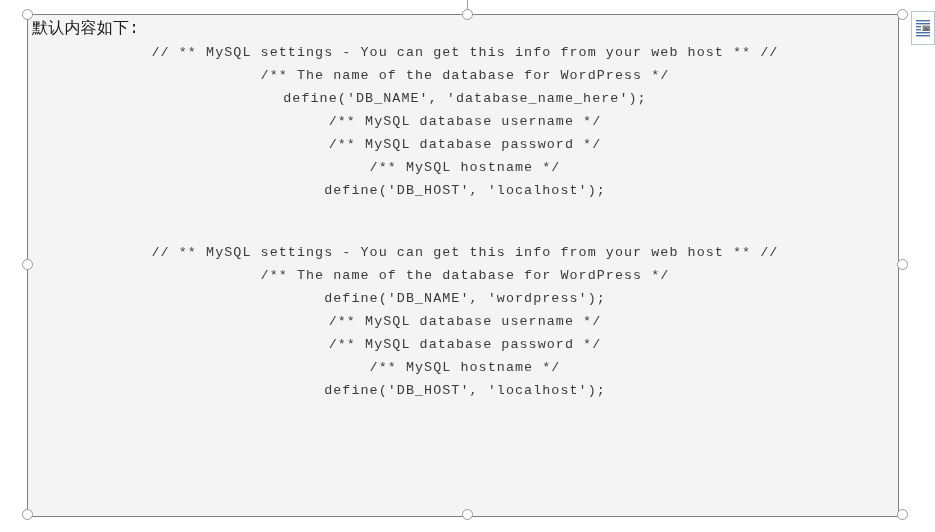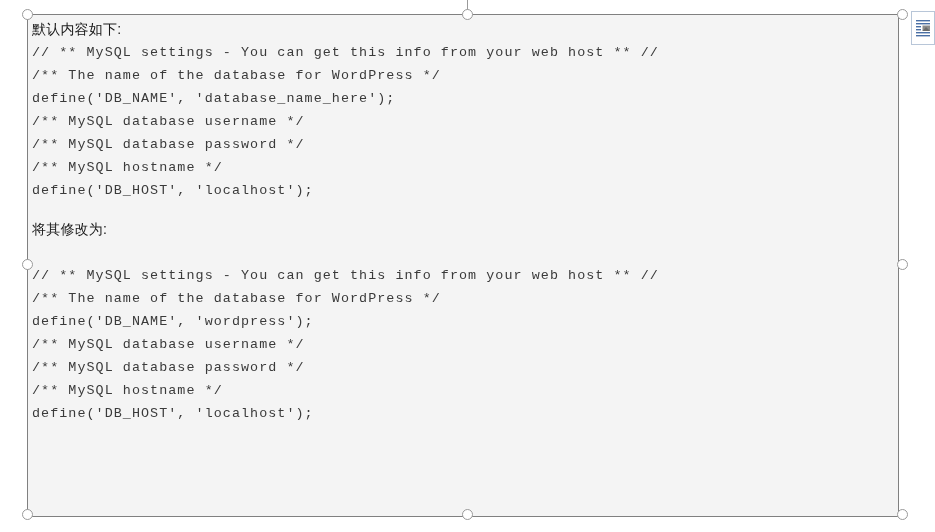--- a/index.html
+++ b/index.html
@@ -32,37 +32,38 @@
     position: absolute;
     left: 0;
     top: 0;
     width: 100%;
     padding: 3px 0 0 4px;
     box-sizing: border-box;
   }
 
   
   .cjk-line {
-    font-family: Liberation Sans, sans-serif;
-    font-size: 14px;
+    font-family: Liberation Mono, monospace;
+    font-size: 16px;
     color: #1a1a1a;
     line-height: 23px;
     height: 23px;
     white-space: pre;
     letter-spacing: 0.2px;
   }
 
   .code-line {
     font-family: "Liberation Mono", "DejaVu Sans Mono", monospace;
     font-size: 13.4px;
     color: #3a3a3a;
     line-height: 23px;
     height: 23px;
     white-space: pre;
     letter-spacing: 1.05px;
+    text-align: center;
   }
 
   .blank-line {
     height: 23px;
     line-height: 23px;
   }
 
   .gap-line {
     height: 16px;
   }
@@ -124,21 +125,20 @@
   <div class="object-content" id="content-root">
       <div class="cjk-line">默认内容如下:</div>
       <div class="code-line">// ** MySQL settings - You can get this info from your web host ** //</div>
       <div class="code-line">/** The name of the database for WordPress */</div>
       <div class="code-line">define('DB_NAME', 'database_name_here');</div>
       <div class="code-line">/** MySQL database username */</div>
       <div class="code-line">/** MySQL database password */</div>
       <div class="code-line">/** MySQL hostname */</div>
       <div class="code-line">define('DB_HOST', 'localhost');</div>
       <div class="gap-line"></div>
-      <div class="cjk-line">将其修改为:</div>
       <div class="blank-line"></div>
       <div class="code-line">// ** MySQL settings - You can get this info from your web host ** //</div>
       <div class="code-line">/** The name of the database for WordPress */</div>
       <div class="code-line">define('DB_NAME', 'wordpress');</div>
       <div class="code-line">/** MySQL database username */</div>
       <div class="code-line">/** MySQL database password */</div>
       <div class="code-line">/** MySQL hostname */</div>
       <div class="code-line">define('DB_HOST', 'localhost');</div>
     </div>
 </div>

